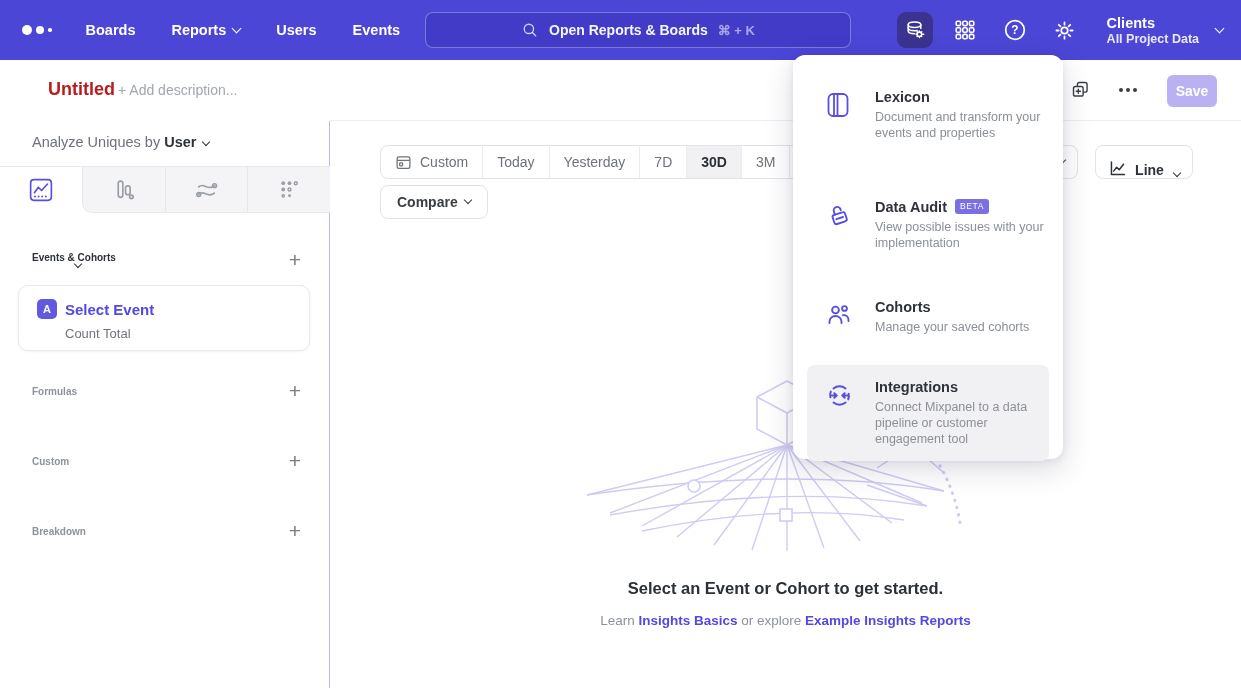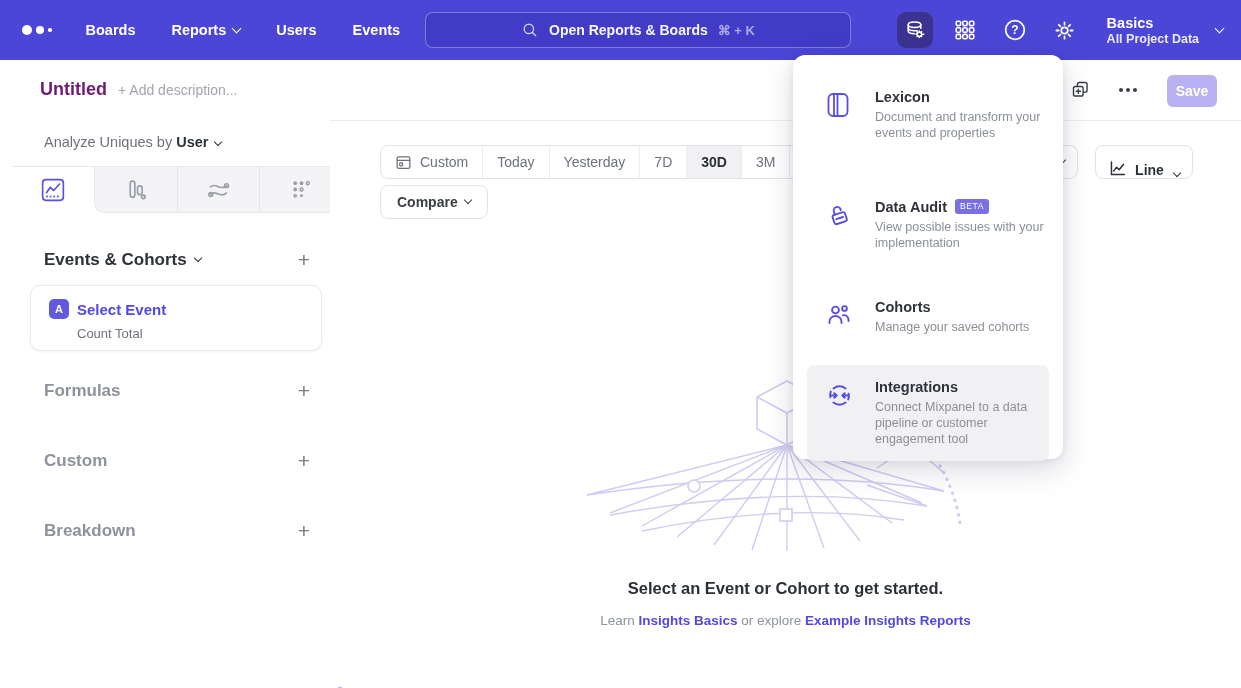--- a/index.html
+++ b/index.html
@@ -30,46 +30,46 @@
   .icon-btn { width:36px; height:36px; border-radius:9px; display:flex;
     align-items:center; justify-content:center; cursor:pointer; }
   .icon-btn.active { background:#3a3490; }
   .account { display:flex; align-items:center; gap:10px; margin-left:10px; cursor:pointer; }
   .account .org { color:#fff; font-size:14.5px; font-weight:700; line-height:18px; }
   .account .proj { color:rgba(255,255,255,0.88); font-size:12.5px; font-weight:600;text-align:center; }
   .account .chev { color:#fff; }
 
   
   .subheader { position:absolute; left:0; top:60px; width:1241px; height:61px; background:#fff; }
-  .report-title { position:absolute; left:40px; top:19px; font-size:18px; font-weight:700; color:#701a75; }
+  .report-title { position:absolute; left:48px; top:19px; font-size:18px; font-weight:700; color:#b91c1c; }
   .desc-ph { position:absolute; left:118px; top:22px; font-size:14px; color:#a2a6ad; cursor:text; }
   .copy-btn { position:absolute; right:150px; top:19px; cursor:pointer; }
   .more-btn { position:absolute; right:104px; top:19px; cursor:pointer; display:flex; gap:3px; align-items:center; height:22px; }
   .more-btn i { width:4px; height:4px; border-radius:50%; background:#3a3e44; display:block; }
   .save-btn { position:absolute; right:24px; top:15px; width:50px; height:32px;
     background:#b9b1f1; color:#fff; font-size:14px; font-weight:600;
     border:none; border-radius:6px; cursor:default; }
 
   
   .sidebar { position:absolute; left:0; top:121px; width:330px; height:567px;
-    background:#fff; border-right:4px solid #c4b5fd;margin-left:12px; }
+    background:#fff; border-right:1px solid #c4b5fd; }
   .analyze { position:absolute; left:32px; top:13px; font-size:14.5px; color:#6e727a; }
   .analyze b { color:#2d3138; font-weight:700; cursor:pointer; }
   .analyze .chev { color:#2d3138; width:6px; height:6px; }
   .tabbar { position:absolute; left:0; top:45px; width:330px; height:47px;
     border-top:1px solid #e8e8ec; display:flex; }
   .tab { flex:1; display:flex; align-items:center; justify-content:center; cursor:pointer; }
   .tab.active { background:#fff; }
   .tab-rest { flex:3; display:flex; background:#f4f4f6;
     border-bottom:1px solid #e8e8ec; border-left:1px solid #e8e8ec;
     border-radius:0 0 0 10px; }
   .tab-rest .tab + .tab { border-left:1px solid #e6e6ea; }
   .side-section { position:absolute; left:32px; right:28px; height:24px;
     display:flex; align-items:center; justify-content:space-between; }
-  .side-section .lbl { font-size:17px; font-weight:700; color:#2d3138; display:flex; align-items:center; }
+  .side-section .lbl { font-size:10px; font-weight:700; color:#2d3138; display:flex; align-items:center;flex-direction:column; }
   .side-section .lbl.quiet { color:#8d929b; font-weight:600; }
   .side-section .lbl .chev { color:#2d3138; width:6px; height:6px; margin-left:8px; }
   .plus { font-size:21px; font-weight:400; color:#7a7e86; cursor:pointer; line-height:20px; }
   .event-card { position:absolute; left:18px; top:164px; width:292px; height:66px;
     background:#fff; border:1px solid #e9e9ee; border-radius:10px;
     box-shadow:0 1px 3px rgba(20,20,40,0.05); cursor:pointer; }
   .event-badge { position:absolute; left:18px; top:13px; width:20px; height:20px;
     border-radius:5px; background:#6259e0; color:#fff; font-size:11px; font-weight:700;
     display:flex; align-items:center; justify-content:center; }
   .event-title { position:absolute; left:46px; top:15px; font-size:15px; font-weight:600; color:#5348e0; }
@@ -187,21 +187,21 @@
       </svg>
     </div>
     <div class="icon-btn">
       <svg width="25" height="25" viewBox="0 0 24 24" fill="none" stroke="#fff" stroke-width="1.7" stroke-linecap="round">
         <circle cx="12" cy="12" r="3.1"></circle>
         <path d="M12 4.2v2.2M12 17.6v2.2M4.2 12h2.2M17.6 12h2.2M6.5 6.5l1.6 1.6M15.9 15.9l1.6 1.6M17.5 6.5l-1.6 1.6M8.1 15.9l-1.6 1.6"></path>
       </svg>
     </div>
     <div class="account">
       <div>
-        <div class="org">Basics</div>
+        <div class="org">Clients</div>
         <div class="proj">All Project Data</div>
       </div>
       <span class="chev"></span>
     </div>
   </div>
 </header>
 
 <div class="subheader">
   <span class="report-title">Untitled</span>
   <span class="desc-ph">+ Add description...</span>

